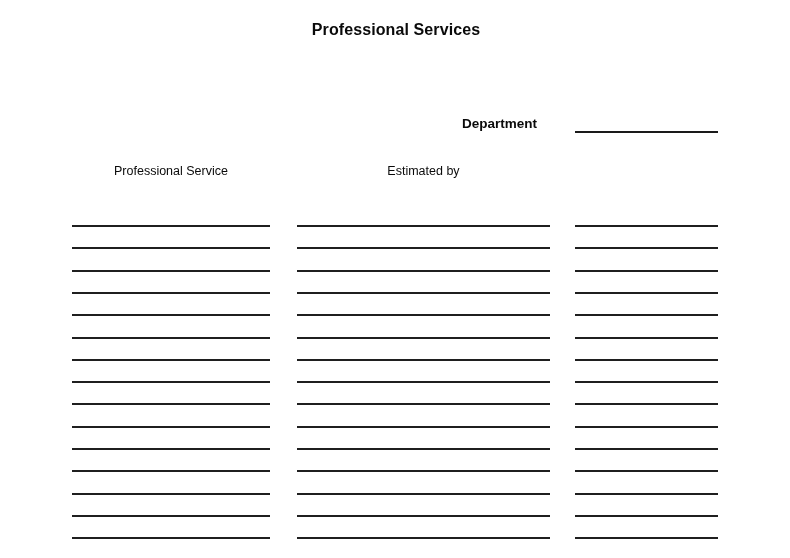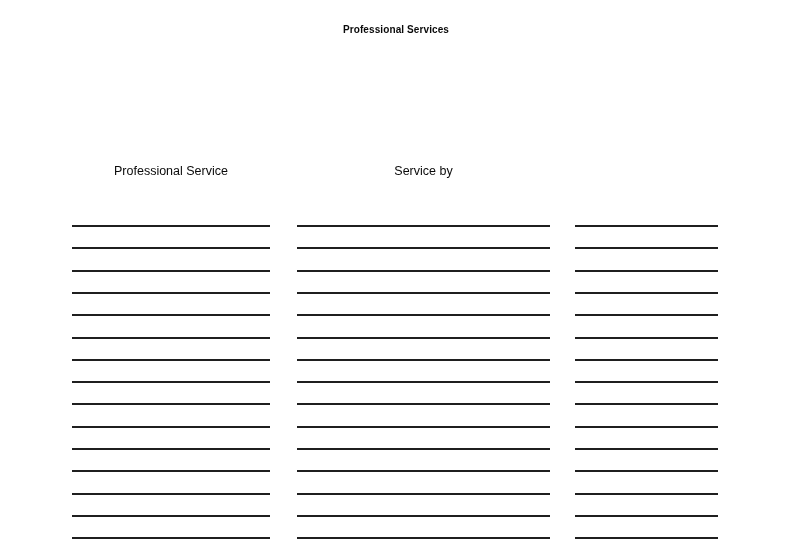--- a/index.html
+++ b/index.html
@@ -24,21 +24,21 @@
 
   
   .title-block {
     position: absolute;
     left: 0;
     top: 19px;
     width: 790px;
     text-align: center;
   }
   .title-line {
-    font-size: 10px;
+    font-size: 16px;
     font-weight: bold;
     line-height: 22px;
     letter-spacing: 0.1px;
     white-space: nowrap;
   }
   .title-line.l1 { margin-left: 2px; }
   .title-line.l2 { margin-left: 2px; }
   .title-line.l3 { margin-left: 2px; }
 
   
@@ -114,24 +114,28 @@
 </style>
 </head>
 <body>
 
 <div class="page">
 
   <div class="title-block">
     <div class="title-line l1">Professional Services</div>
   </div>
 
+  <div class="dept-row">
+    <span class="dept-label">Department</span>
+    <span class="dept-fill"></span>
+  </div>
 
   <div class="col-headers">
     <div class="col-header h1">Professional Service</div>
-    <div class="col-header h2">Service by</div>
+    <div class="col-header h2">Estimated by</div>
   </div>
 
   <div class="rule-grid" id="rule-grid">
       <div class="rule-row" style="top: 225px;">
         <span class="rule-seg c1"></span>
         <span class="rule-seg c2"></span>
         <span class="rule-seg c3"></span>
       </div>
       <div class="rule-row" style="top: 247.3px;">
         <span class="rule-seg c1"></span>

